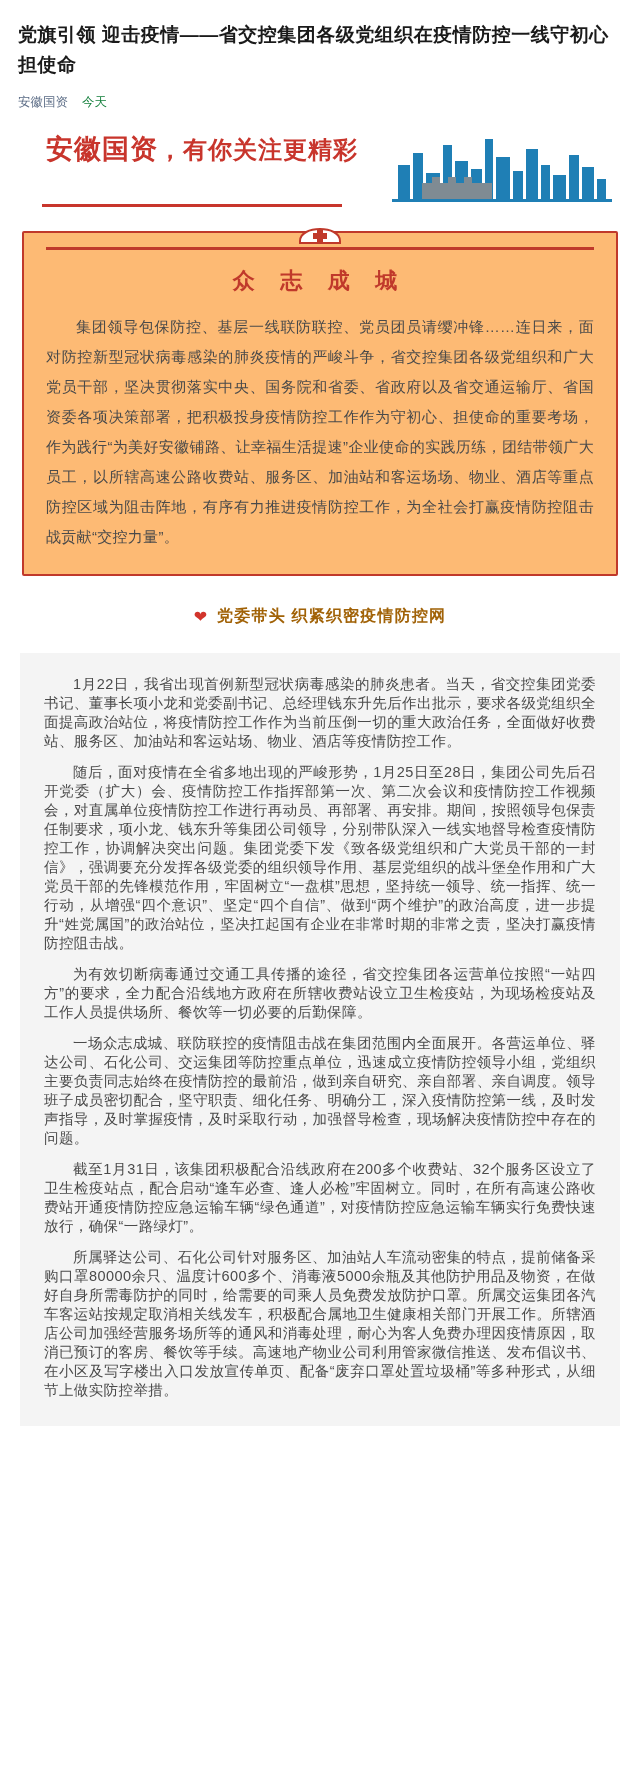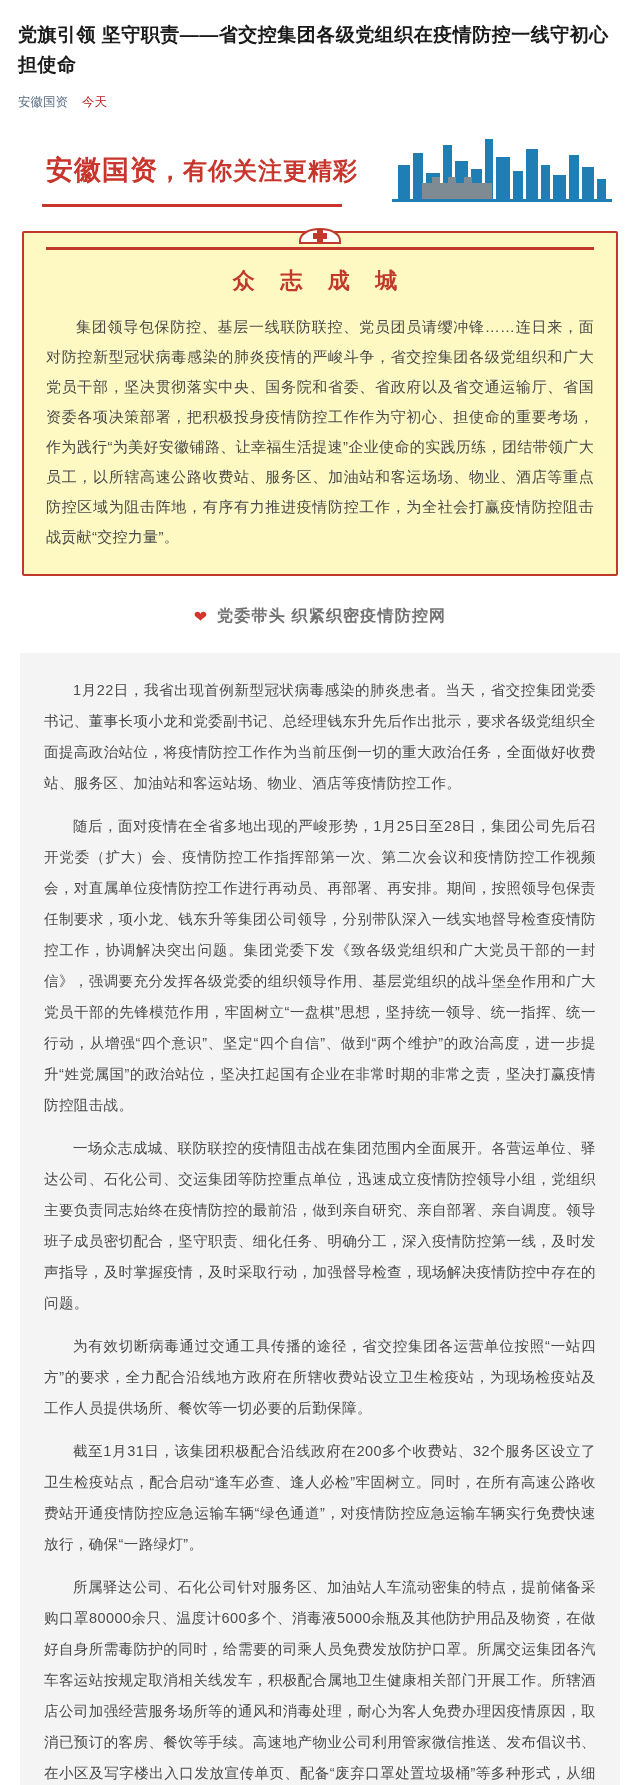--- a/index.html
+++ b/index.html
@@ -31,31 +31,30 @@
     align-items: center;
     gap: 14px;
     margin-bottom: 20px;
   }
   .meta-account {
     font-size: 12.5px;
     color: #5a6b85;
   }
   .meta-date {
     font-size: 12.5px;
-    color: #b91c1c;
+    color: #15803d;
     text-align: right;
   }
 
   
   .banner {
     position: relative;
     height: 78px;
     margin: 4px 0 22px 0;
     display: flex;
-    align-items: center;
     overflow: hidden;
   }
   .banner-text {
     font-size: 27px;
     font-weight: bold;
     color: #c8352c;
     letter-spacing: 1px;
     padding-left: 28px;
     white-space: nowrap;
     font-family: "Liberation Serif", serif;
@@ -90,21 +89,21 @@
     top: -12px;
     left: 50%;
     transform: translateX(-50%);
     width: 48px;
     height: 26px;
     z-index: 3;
   }
   .redbox {
     border: 2px solid #c0392b;
     border-radius: 2px;
-    background: #fef9c3;
+    background: #fdba74;
     padding: 18px 22px 22px 22px;
     position: relative;
   }
   .redbox-topline {
     height: 3px;
     background: #c0392b;
     margin: -4px 0 16px 0;
   }
   .zzcc {
     text-align: center;
@@ -134,49 +133,49 @@
     margin: 30px 0 26px 0;
   }
   .heart-icon {
     color: #d2352c;
     font-size: 16px;
     line-height: 1;
   }
   .section-heading-text {
     font-size: 16px;
     font-weight: bold;
-    color: #737373;
+    color: #a16207;
     letter-spacing: 1.2px;
   }
 
   
   .body-block {
     background: #f4f4f4;
     padding: 22px 24px 26px 24px;
     margin: 0 2px 10px 2px;
   }
   .body-block p {
     margin: 0 0 12px 0;
     font-size: 14.5px;
-    line-height: 31px;
+    line-height: 19px;
     color: #4a4a4a;
     text-align: justify;
     text-indent: 2em;
     letter-spacing: 0.4px;
   }
   .body-block p:last-child {
     margin-bottom: 0;
   }
 </style>
 </head>
 <body>
 
 <div class="page">
 
-  <h1 class="article-title">党旗引领 坚守职责——省交控集团各级党组织在疫情防控一线守初心担使命</h1>
+  <h1 class="article-title">党旗引领 迎击疫情——省交控集团各级党组织在疫情防控一线守初心担使命</h1>
 
   <div class="meta-row">
     <span class="meta-account">安徽国资</span>
     <span class="meta-date">今天</span>
   </div>
 
   <div class="banner">
     <div class="banner-text">
       <span>安徽国资</span><span class="thin">，有你关注更精彩</span>
     </div>
@@ -223,20 +222,20 @@
   </div>
 
   <div class="section-heading">
     <span class="heart-icon">❤</span>
     <span class="section-heading-text">党委带头 织紧织密疫情防控网</span>
   </div>
 
   <div class="body-block">
     <p>1月22日，我省出现首例新型冠状病毒感染的肺炎患者。当天，省交控集团党委书记、董事长项小龙和党委副书记、总经理钱东升先后作出批示，要求各级党组织全面提高政治站位，将疫情防控工作作为当前压倒一切的重大政治任务，全面做好收费站、服务区、加油站和客运站场、物业、酒店等疫情防控工作。</p>
     <p>随后，面对疫情在全省多地出现的严峻形势，1月25日至28日，集团公司先后召开党委（扩大）会、疫情防控工作指挥部第一次、第二次会议和疫情防控工作视频会，对直属单位疫情防控工作进行再动员、再部署、再安排。期间，按照领导包保责任制要求，项小龙、钱东升等集团公司领导，分别带队深入一线实地督导检查疫情防控工作，协调解决突出问题。集团党委下发《致各级党组织和广大党员干部的一封信》，强调要充分发挥各级党委的组织领导作用、基层党组织的战斗堡垒作用和广大党员干部的先锋模范作用，牢固树立“一盘棋”思想，坚持统一领导、统一指挥、统一行动，从增强“四个意识”、坚定“四个自信”、做到“两个维护”的政治高度，进一步提升“姓党属国”的政治站位，坚决扛起国有企业在非常时期的非常之责，坚决打赢疫情防控阻击战。</p>
+    <p>为有效切断病毒通过交通工具传播的途径，省交控集团各运营单位按照“一站四方”的要求，全力配合沿线地方政府在所辖收费站设立卫生检疫站，为现场检疫站及工作人员提供场所、餐饮等一切必要的后勤保障。</p>
     <p>一场众志成城、联防联控的疫情阻击战在集团范围内全面展开。各营运单位、驿达公司、石化公司、交运集团等防控重点单位，迅速成立疫情防控领导小组，党组织主要负责同志始终在疫情防控的最前沿，做到亲自研究、亲自部署、亲自调度。领导班子成员密切配合，坚守职责、细化任务、明确分工，深入疫情防控第一线，及时发声指导，及时掌握疫情，及时采取行动，加强督导检查，现场解决疫情防控中存在的问题。</p>
-    <p>为有效切断病毒通过交通工具传播的途径，省交控集团各运营单位按照“一站四方”的要求，全力配合沿线地方政府在所辖收费站设立卫生检疫站，为现场检疫站及工作人员提供场所、餐饮等一切必要的后勤保障。</p>
     <p>截至1月31日，该集团积极配合沿线政府在200多个收费站、32个服务区设立了卫生检疫站点，配合启动“逢车必查、逢人必检”牢固树立。同时，在所有高速公路收费站开通疫情防控应急运输车辆“绿色通道”，对疫情防控应急运输车辆实行免费快速放行，确保“一路绿灯”。</p>
     <p>所属驿达公司、石化公司针对服务区、加油站人车流动密集的特点，提前储备采购口罩80000余只、温度计600多个、消毒液5000余瓶及其他防护用品及物资，在做好自身所需毒防护的同时，给需要的司乘人员免费发放防护口罩。所属交运集团各汽车客运站按规定取消相关线发车，积极配合属地卫生健康相关部门开展工作。所辖酒店公司加强经营服务场所等的通风和消毒处理，耐心为客人免费办理因疫情原因，取消已预订的客房、餐饮等手续。高速地产物业公司利用管家微信推送、发布倡议书、在小区及写字楼出入口发放宣传单页、配备“废弃口罩处置垃圾桶”等多种形式，从细节上做实防控举措。</p>
 
   </div>
 
 </div>
 
 </body></html>

